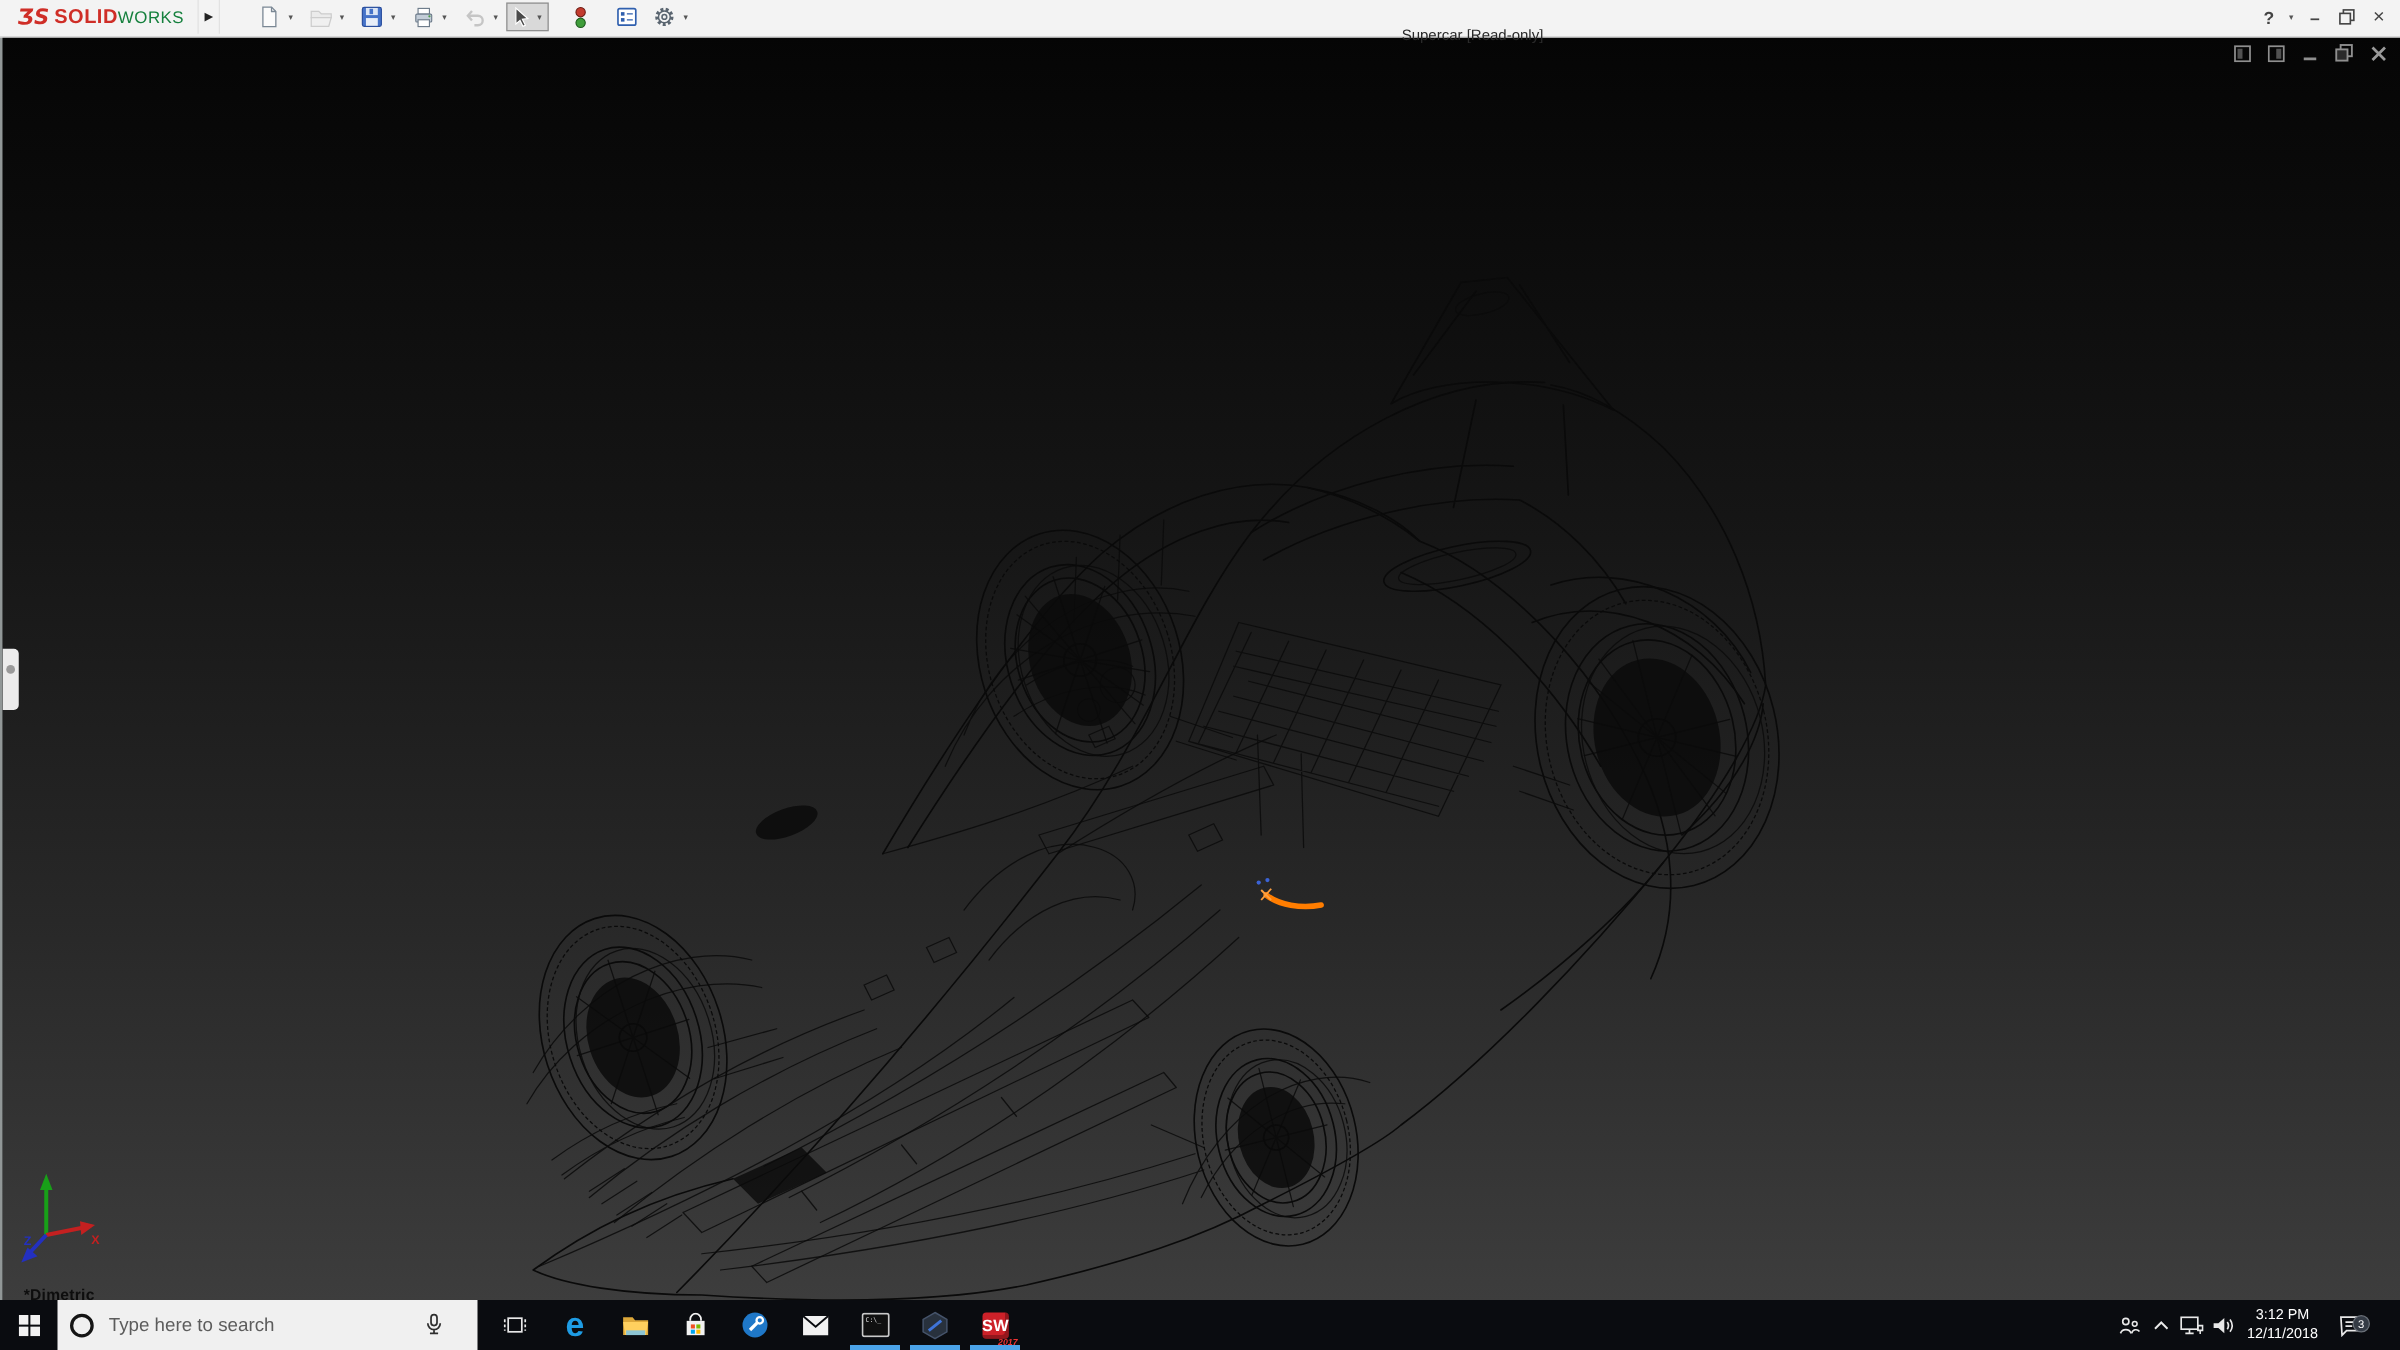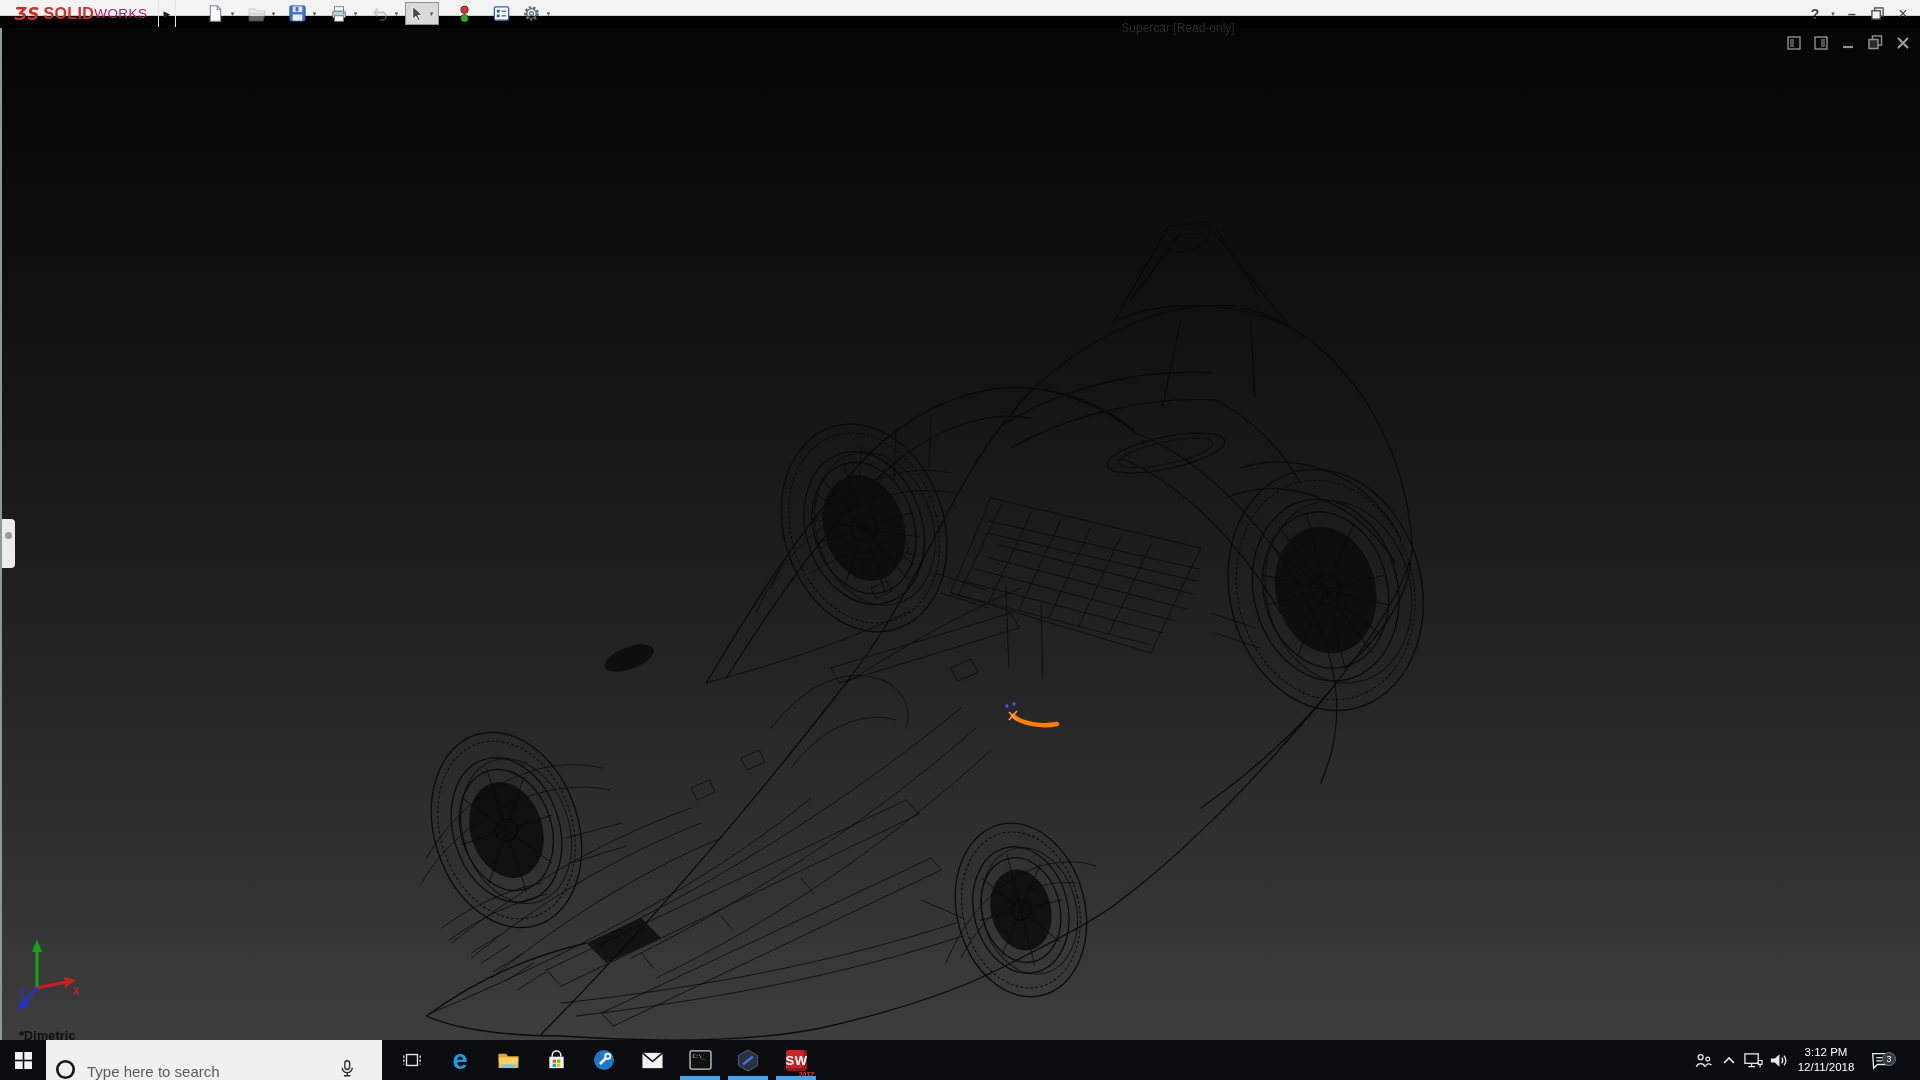--- a/index.html
+++ b/index.html
@@ -1,26 +1,26 @@
 <!DOCTYPE html>
 <html><head>
 <meta charset="utf-8">
 <style>
   * { margin:0; padding:0; box-sizing:border-box; }
   html,body { width:1920px; height:1080px; overflow:hidden; background:#000;
     font-family:"Liberation Sans","DejaVu Sans",sans-serif; }
   #app { position:relative; width:1920px; height:1080px; }
 
   
-  #titlebar { position:absolute; top:0; left:0; right:0; height:16px;
+  #titlebar { position:absolute; top:0; left:0; right:0; height:30px;
     background:#f3f3f3; border-bottom:1px solid #cfcfcf; z-index:10; }
   .brand { position:absolute; left:14px; top:0; height:27px; display:flex; align-items:center; color:#cf2e27; }
   .brand-mark { font-family:"DejaVu Sans",sans-serif; font-style:italic; font-weight:bold; font-size:17px; margin-right:4px; }
   .brand-bold { font-weight:bold; font-size:16px; letter-spacing:.4px; }
-  .brand-light { font-weight:400; font-size:13.5px; letter-spacing:.4px; color:#be185d; }
+  .brand-light { font-weight:400; font-size:13.5px; letter-spacing:.4px; color:#15803d; }
   .flyout { position:absolute; left:158px; top:0; width:18px; height:27px;
     border-left:1px solid #e2e2e2; border-right:1px solid #e2e2e2;
     display:grid; place-items:center; font-size:9px; color:#222; cursor:pointer; }
   #toolbar { position:absolute; left:204px; top:0; height:27px; display:flex; align-items:center; }
   .tbtn { width:23px; height:23px; display:grid; place-items:center; border-radius:2px; }
   .caret { width:11px; text-align:center; font-size:7px; color:#555; }
   .tgap { width:7px; }
   .disabled { opacity:.42; filter:grayscale(1); }
   .sel-box { display:flex; align-items:center; height:23px; background:#d9d9d9;
     border:1px solid #8f8f8f; padding:0 1px; margin-left:3px; }
@@ -50,21 +50,21 @@
   .left-tab i { position:absolute; left:3px; top:13px; width:7px; height:7px;
     border-radius:50%; background:#9a9a9a; }
   #triad { position:absolute; left:8px; top:908px; }
   .view-label { position:absolute; left:17px; bottom:-3px; font-size:12.5px;
     font-weight:bold; color:#0d0d0d; letter-spacing:.2px; }
 
   
   #taskbar { position:absolute; left:0; right:0; bottom:0; height:40px;
     background:#0a0c10; display:flex; align-items:stretch; z-index:20; }
   .tb-start { width:46px; display:grid; place-items:center; cursor:pointer; }
-  .tb-search { width:336px; background:#f0f0f0; display:flex; align-items:flex-end; padding:0 25px 0 9px; }
+  .tb-search { width:336px; background:#f0f0f0; display:flex; align-items:center; padding:0 25px 0 9px; }
   .cortana { display:grid; place-items:center; margin-right:11px; }
   .tb-search input { flex:1; border:none; outline:none; background:transparent;
     font-size:15px; color:#333; font-family:"Liberation Sans","DejaVu Sans",sans-serif; }
   .tb-search input::placeholder { color:#5c5c5c; opacity:1; }
   .mic { display:grid; place-items:center; margin-left:6px; }
   .tb-apps { display:flex; margin-left:6px; }
   .app { width:48px; position:relative; display:grid; place-items:center; cursor:pointer; }
   .ind { position:absolute; left:4px; right:4px; bottom:0; height:4px; background:#4ba3e8; }
   .edge-e { font-size:27px; font-weight:bold; color:#1e9ce4; line-height:1; }
   .sw-cube { width:21px; height:21px; background:#cd2129; border-radius:3px;

